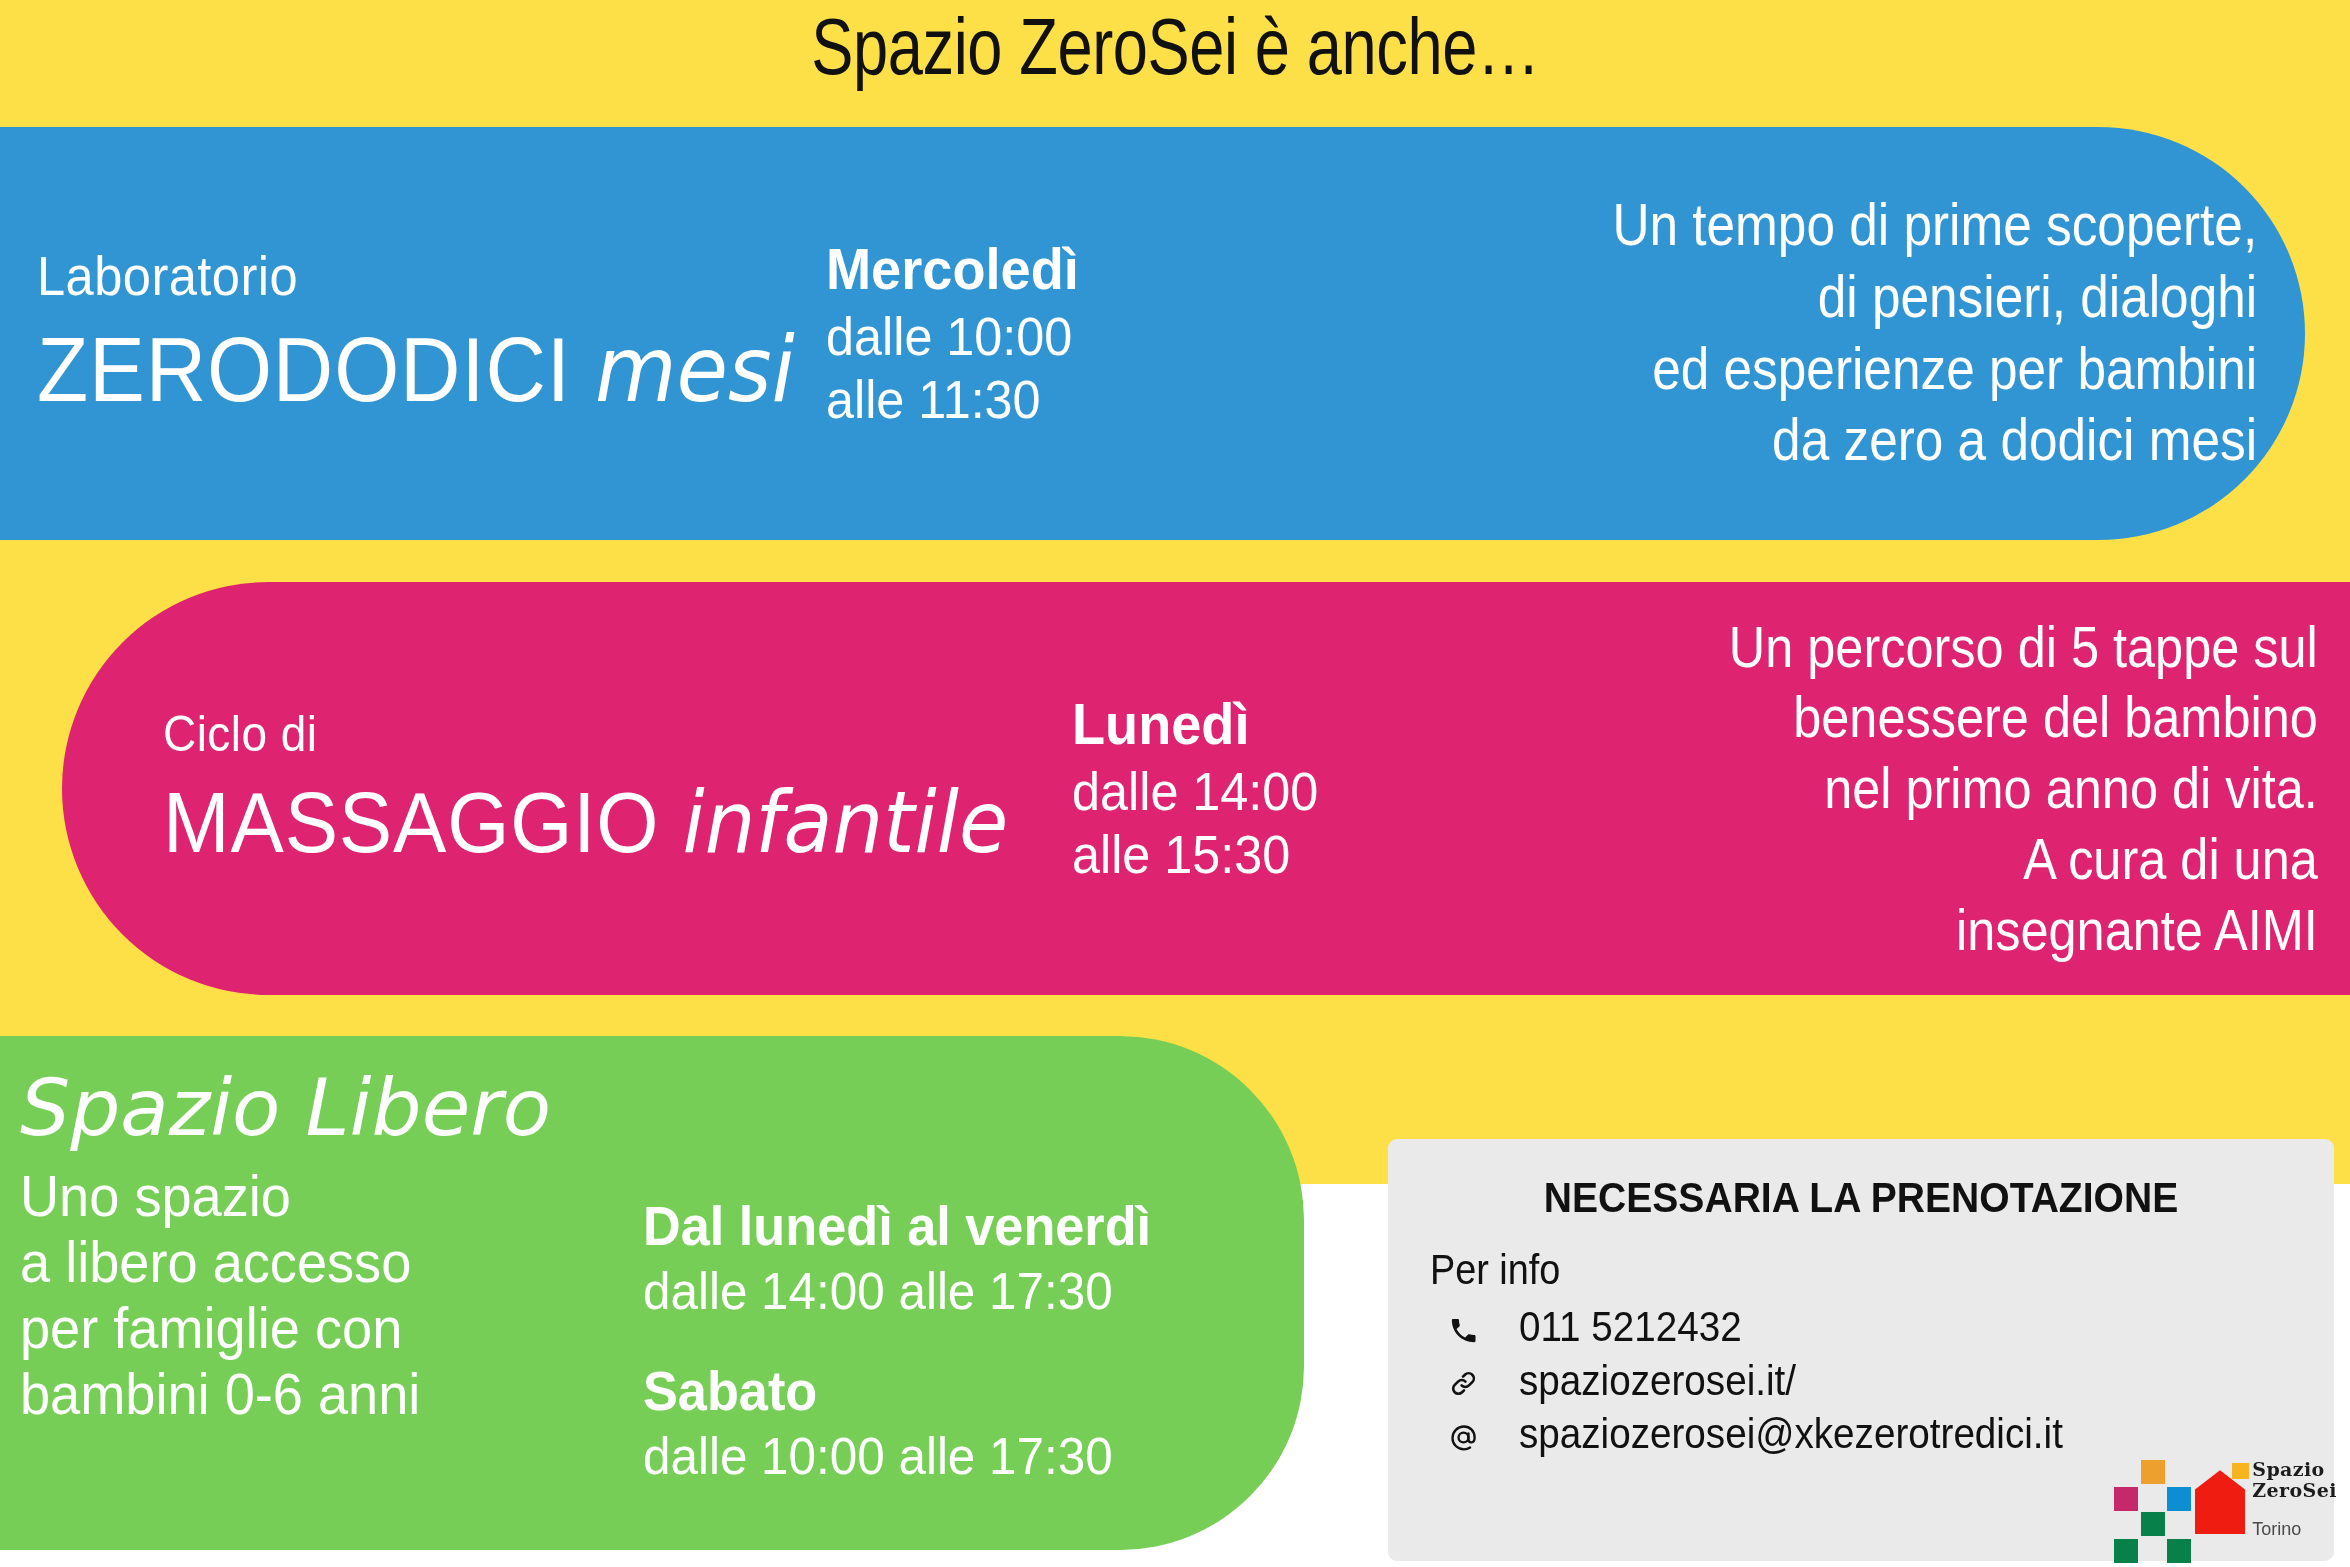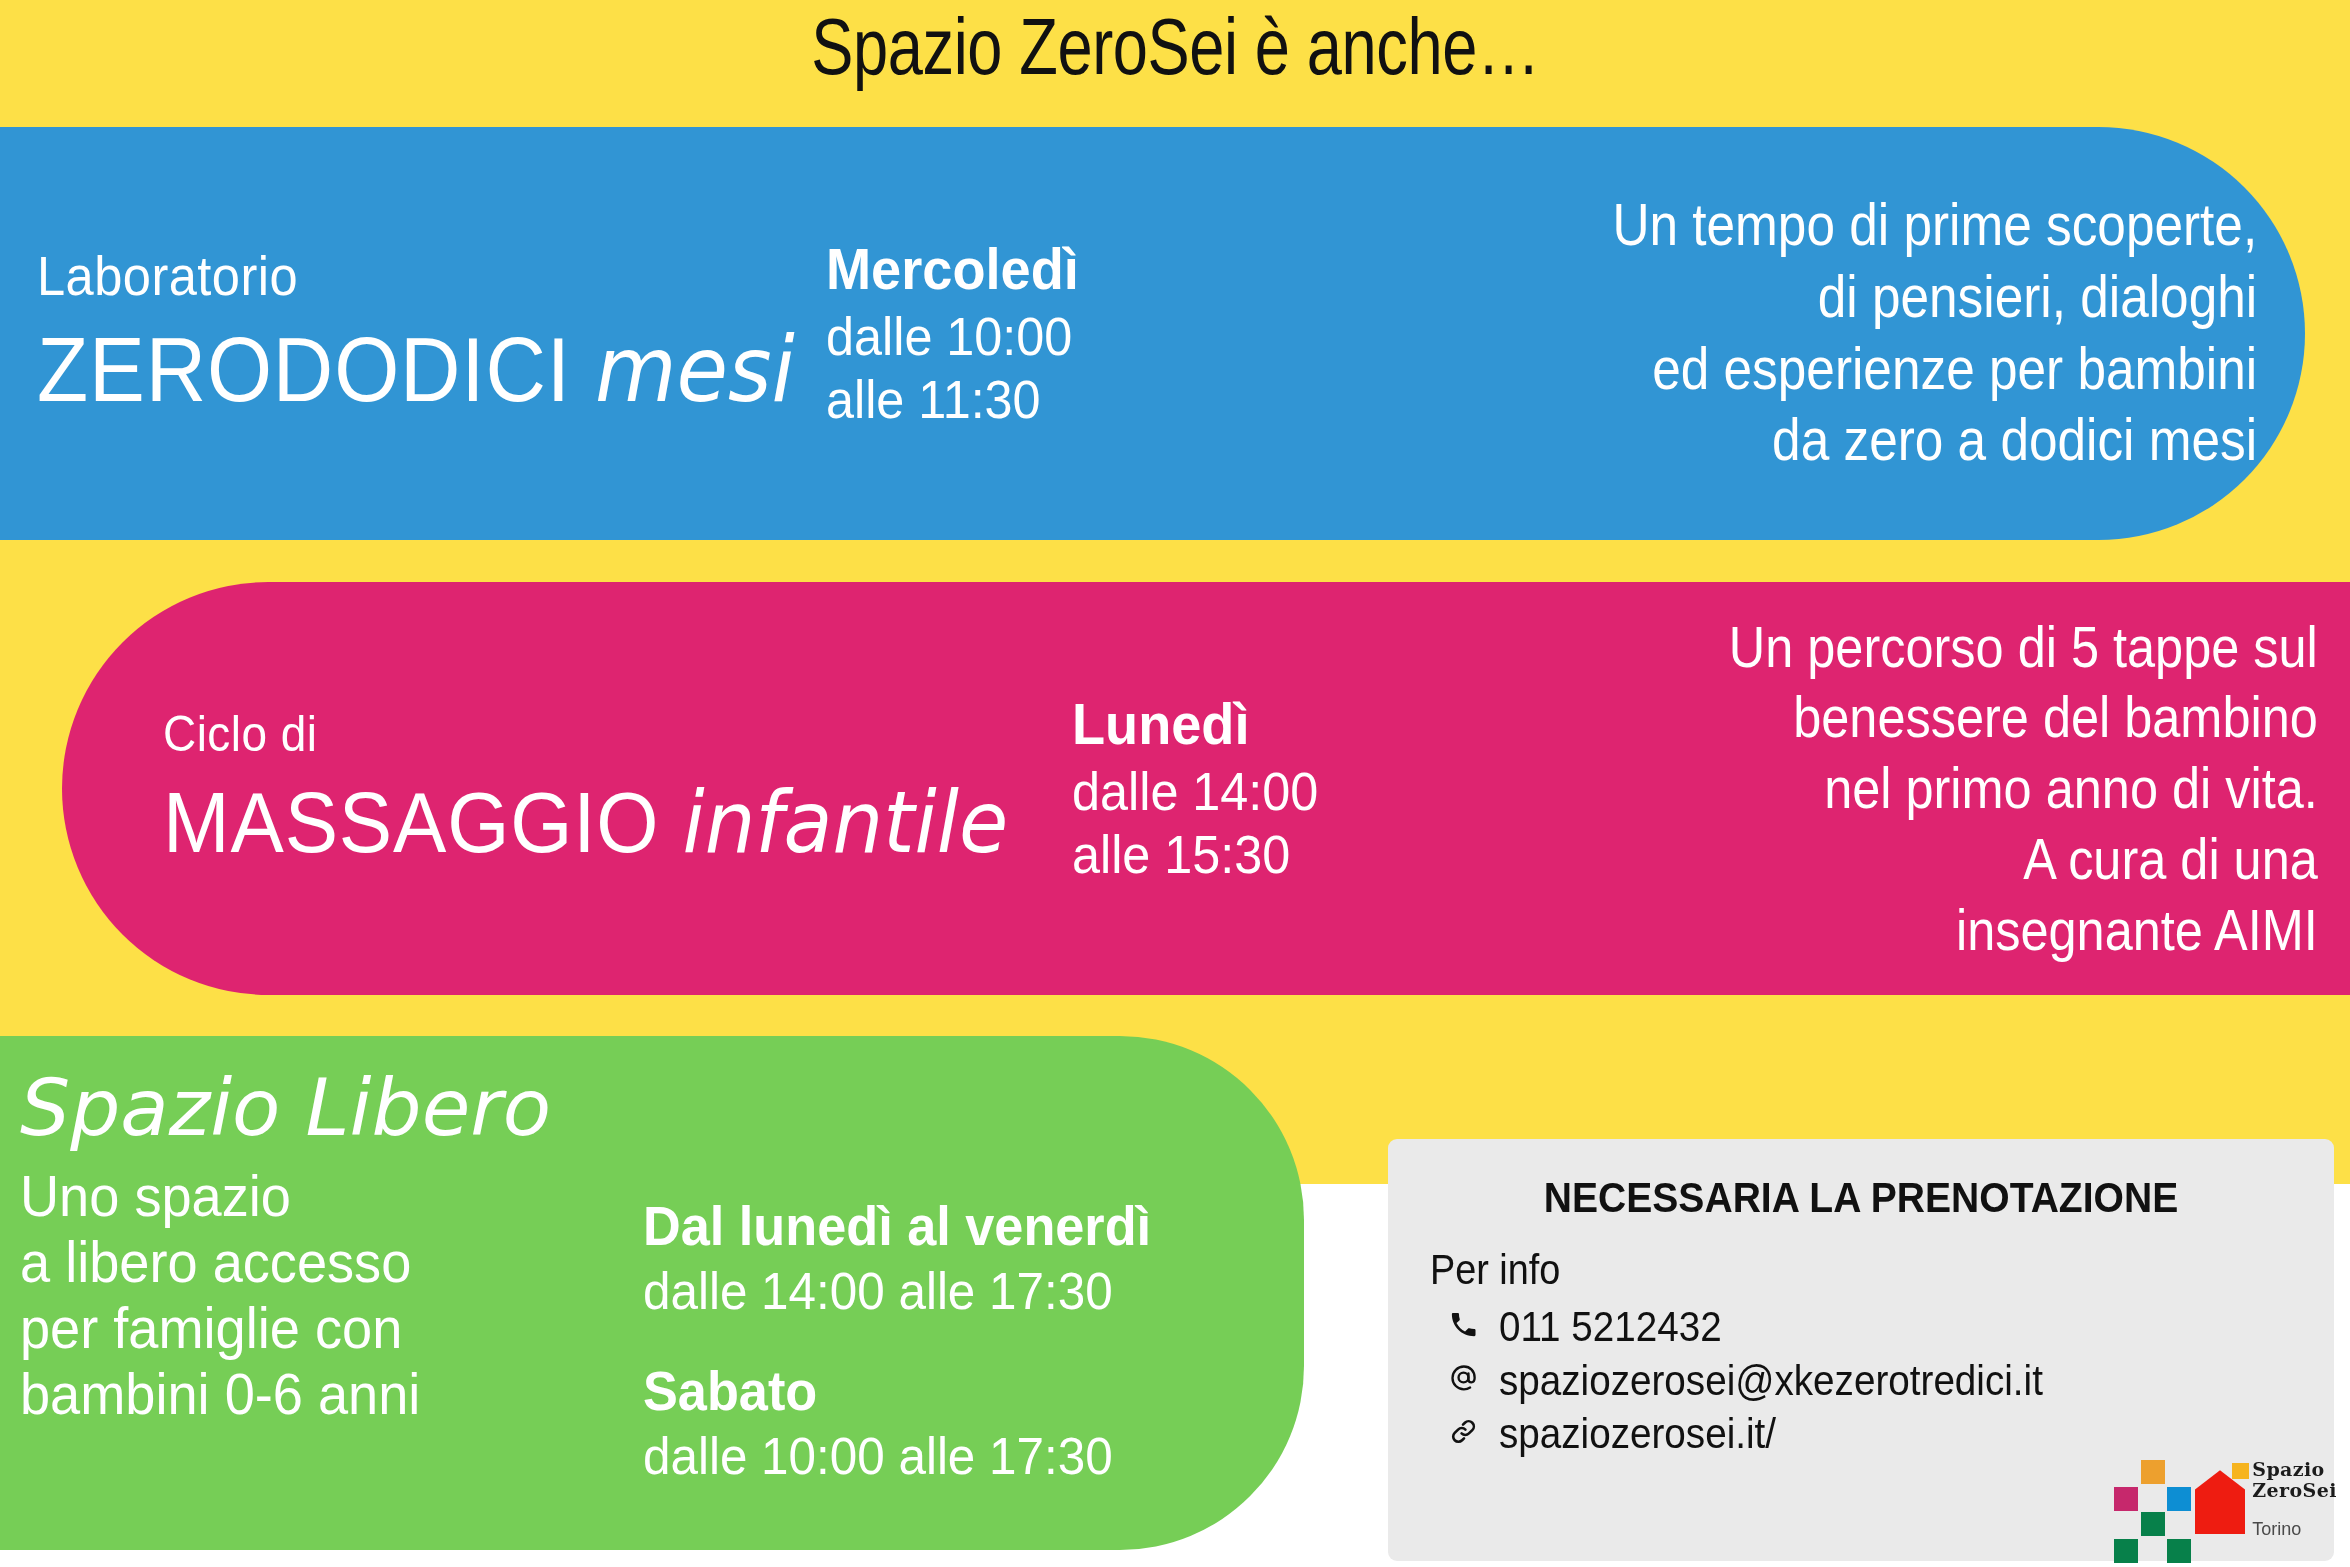--- a/index.html
+++ b/index.html
@@ -202,22 +202,22 @@
   .info-perinfo {
     font-family: "Liberation Sans Narrow", "Liberation Sans", sans-serif;
     font-size: 42px;
     font-weight: 400;
     margin-bottom: 9.2px;
     transform: scaleX(0.9);
     transform-origin: 0 50%;
   }
   .info-row {
     display: flex;
-    align-items: flex-start;
-    gap: 16px;
+    align-items: flex-end;
+    gap: 36px;
     margin-bottom: 5.5px;
     padding-left: 13px;
   }
   .info-row .ic {
     flex: 0 0 40px;
     width: 40px;
     height: 42px;
     display: flex;
     align-items: center;
     justify-content: center;
@@ -391,36 +391,36 @@
       <span class="ic">
         <svg width="31" height="31" viewBox="0 0 24 24" fill="#111111">
           <path d="M6.6 10.8c1.4 2.8 3.8 5.2 6.6 6.6l2.2-2.2c.3-.3.7-.4 1.1-.3 1.2.4 2.5.6 3.8.6.6 0 1 .4 1 1V20c0 .6-.4 1-1 1C10.6 21 3 13.4 3 4c0-.6.4-1 1-1h3.5c.6 0 1 .4 1 1 0 1.3.2 2.6.6 3.8.1.4 0 .8-.3 1.1l-2.2 2z"></path>
         </svg>
       </span>
       <span class="txt">011 5212432</span>
     </div>
 
     <div class="info-row">
       <span class="ic">
+        <svg width="31" height="31" viewBox="0 0 24 24" fill="none" stroke="#111111" stroke-width="2" stroke-linecap="round">
+          <path d="M10.5 13.5a4 4 0 0 0 5.7 0l2.6-2.6a4 4 0 0 0-5.7-5.7l-1.5 1.5"></path>
+          <path d="M13.5 10.5a4 4 0 0 0-5.7 0l-2.6 2.6a4 4 0 0 0 5.7 5.7l1.5-1.5"></path>
+        </svg>
+      </span>
+      <span class="txt">spaziozerosei.it/</span>
+    </div>
+
+    <div class="info-row">
+      <span class="ic">
         <svg width="33" height="33" viewBox="0 0 24 24" fill="none" stroke="#111111" stroke-width="1.7">
           <circle cx="12" cy="12" r="3.6"></circle>
           <path d="M15.6 9v4.3c0 1.4.9 2.2 2.1 2.2 1.4 0 2.4-1.2 2.4-3.3C20.1 7.3 16.8 4 12.3 4 7.7 4 4 7.7 4 12.3s3.7 8.3 8.3 8.3c1.8 0 3.3-.5 4.5-1.3" stroke-linecap="round"></path>
         </svg>
       </span>
       <span class="txt">spaziozerosei@xkezerotredici.it</span>
-    </div>
-
-    <div class="info-row">
-      <span class="ic">
-        <svg width="31" height="31" viewBox="0 0 24 24" fill="none" stroke="#111111" stroke-width="2" stroke-linecap="round">
-          <path d="M10.5 13.5a4 4 0 0 0 5.7 0l2.6-2.6a4 4 0 0 0-5.7-5.7l-1.5 1.5"></path>
-          <path d="M13.5 10.5a4 4 0 0 0-5.7 0l-2.6 2.6a4 4 0 0 0 5.7 5.7l1.5-1.5"></path>
-        </svg>
-      </span>
-      <span class="txt">spaziozerosei.it/</span>
     </div>
   </div>
 
   <div class="logos">
 
     <div class="mosaic">
       <i class="m-orange"></i>
       <i class="m-magenta"></i>
       <i class="m-blue"></i>
       <i class="m-green1"></i>

